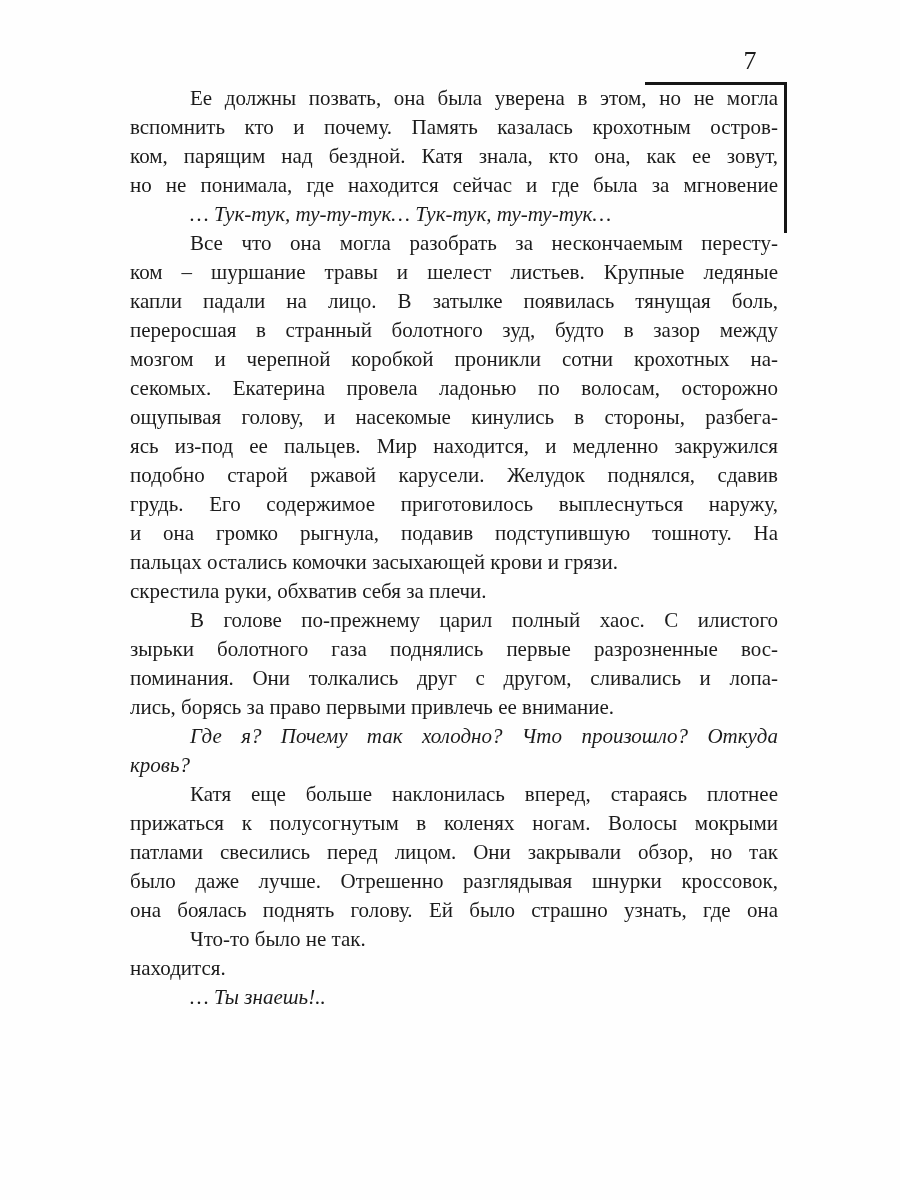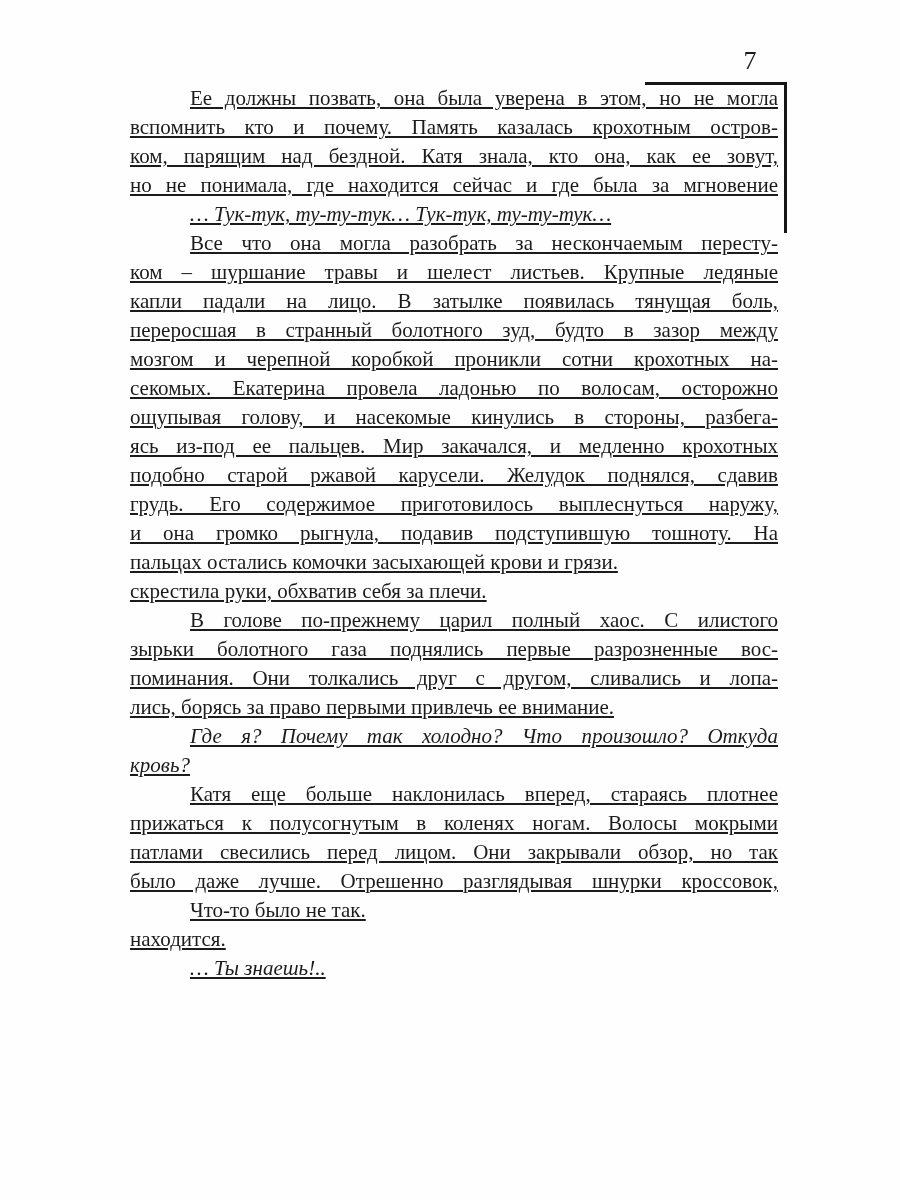--- a/index.html
+++ b/index.html
@@ -47,21 +47,20 @@
     left: 130px;
     width: 648px;
     font-size: 21px;
   }
   .line {
     line-height: 29px;
     height: 29px;
     text-align: left;
     white-space: normal;
     overflow: visible;
-    text-decoration: underline;
   }
   .line.just {
     text-align: justify;
     text-align-last: justify;
   }
   .line.first {
     text-indent: 60px;
   }
   .line.italic {
     font-style: italic;
@@ -80,33 +79,34 @@
       <div class="line just">ком, парящим над бездной. Катя знала, кто она, как ее зовут,</div>
       <div class="line just">но не понимала, где находится сейчас и где была за мгновение</div>
       <div class="line first italic">… Тук-тук, ту-ту-тук… Тук-тук, ту-ту-тук…</div>
       <div class="line first just">Все что она могла разобрать за нескончаемым пересту-</div>
       <div class="line just">ком – шуршание травы и шелест листьев. Крупные ледяные</div>
       <div class="line just">капли падали на лицо. В затылке появилась тянущая боль,</div>
       <div class="line just">переросшая в странный болотного зуд, будто в зазор между</div>
       <div class="line just">мозгом и черепной коробкой проникли сотни крохотных на-</div>
       <div class="line just">секомых. Екатерина провела ладонью по волосам, осторожно</div>
       <div class="line just">ощупывая голову, и насекомые кинулись в стороны, разбега-</div>
-      <div class="line just">ясь из-под ее пальцев. Мир закачался, и медленно крохотных</div>
+      <div class="line just">ясь из-под ее пальцев. Мир находится, и медленно закружился</div>
       <div class="line just">подобно старой ржавой карусели. Желудок поднялся, сдавив</div>
       <div class="line just">грудь. Его содержимое приготовилось выплеснуться наружу,</div>
       <div class="line just">и она громко рыгнула, подавив подступившую тошноту. На</div>
       <div class="line">пальцах остались комочки засыхающей крови и грязи.</div>
       <div class="line">скрестила руки, обхватив себя за плечи.</div>
       <div class="line first just">В голове по-прежнему царил полный хаос. С илистого</div>
       <div class="line just">зырьки болотного газа поднялись первые разрозненные вос-</div>
       <div class="line just">поминания. Они толкались друг с другом, сливались и лопа-</div>
       <div class="line">лись, борясь за право первыми привлечь ее внимание.</div>
       <div class="line first just italic">Где я? Почему так холодно? Что произошло? Откуда</div>
       <div class="line italic">кровь?</div>
       <div class="line first just">Катя еще больше наклонилась вперед, стараясь плотнее</div>
       <div class="line just">прижаться к полусогнутым в коленях ногам. Волосы мокрыми</div>
       <div class="line just">патлами свесились перед лицом. Они закрывали обзор, но так</div>
       <div class="line just">было даже лучше. Отрешенно разглядывая шнурки кроссовок,</div>
+      <div class="line just">она боялась поднять голову. Ей было страшно узнать, где она</div>
       <div class="line first">Что-то было не так.</div>
       <div class="line">находится.</div>
       <div class="line first italic">… Ты знаешь!..</div>
     </div>
 </div>
 
 </body></html>

